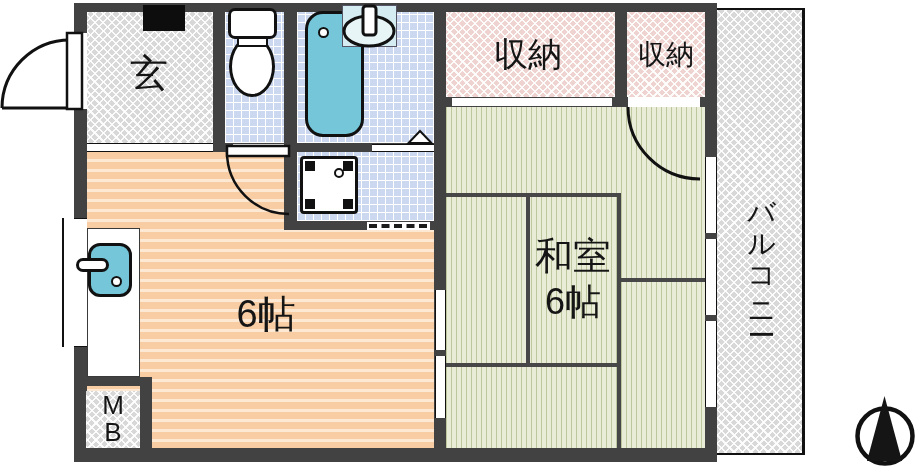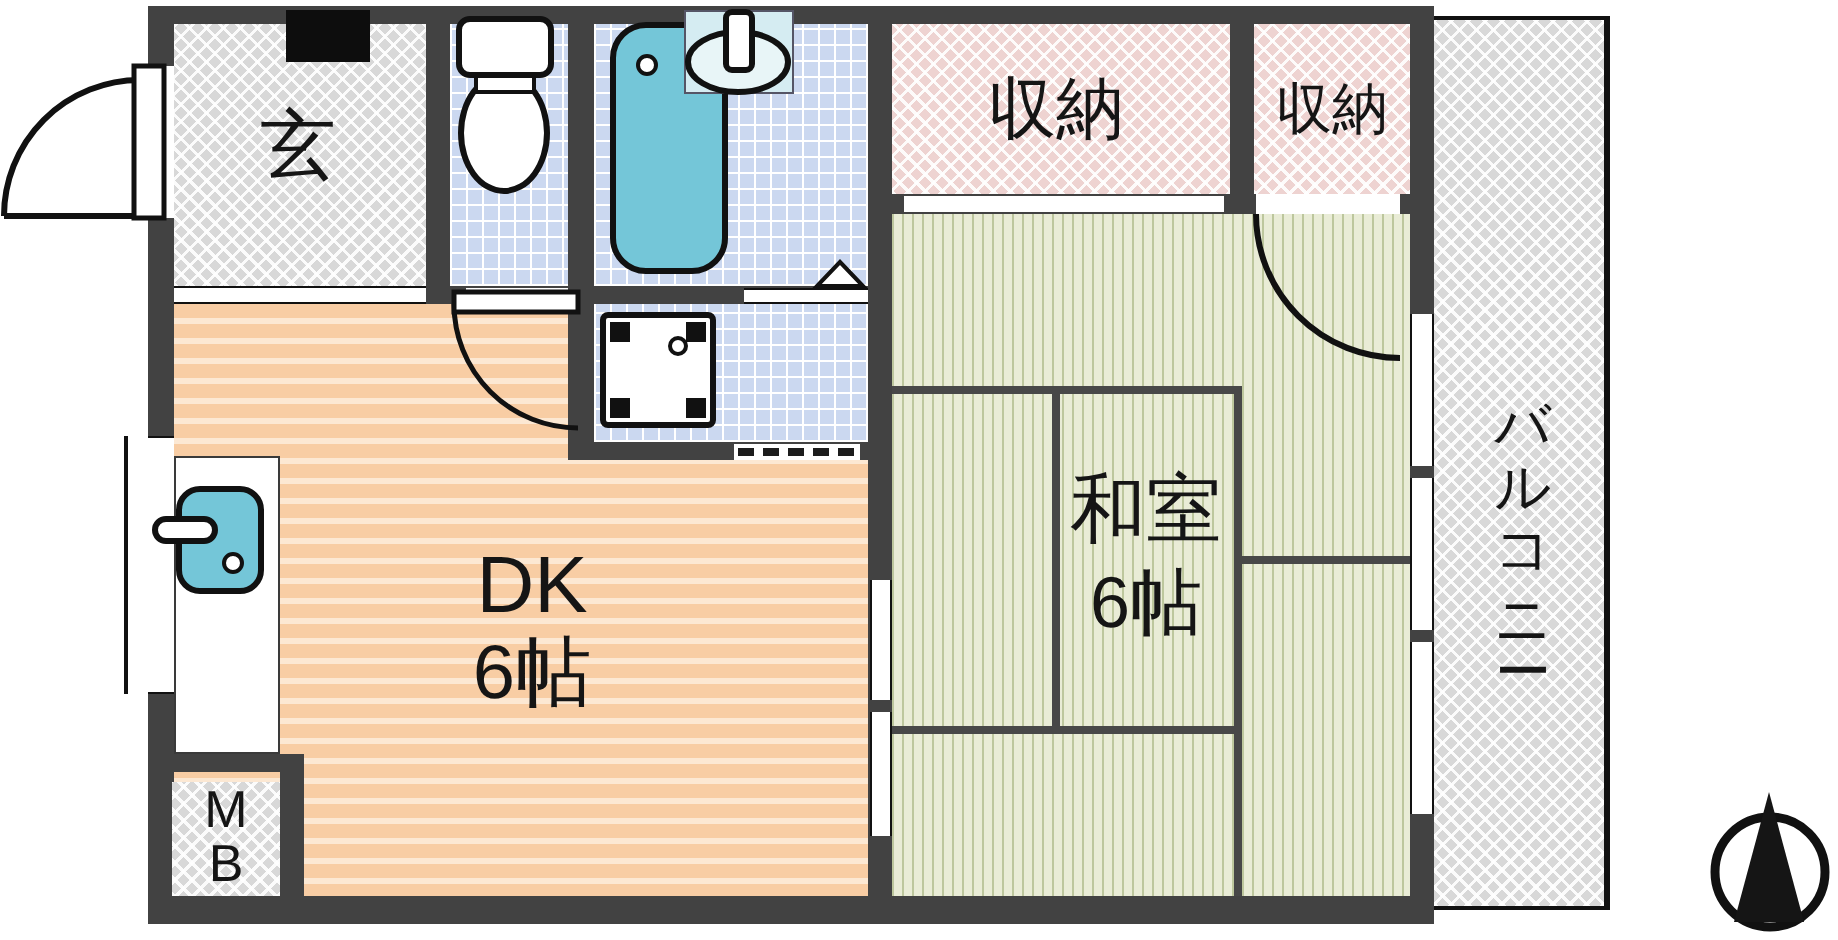--- a/index.html
+++ b/index.html
@@ -144,21 +144,20 @@
 
     <g>
       <circle cx="885" cy="436" r="27.5" fill="#fff" stroke="#111" stroke-width="4.5"></circle>
       <path d="M 884.5,396 L 902,461 L 867,461 Z" fill="#151515"></path>
     </g>
   </svg>
 
   <div class="label" style="left:149px;top:73px;transform:translate(-50%,-50%);font-size:38px;">玄</div>
 
   <div class="label" style="left:266px;top:315px;transform:translate(-50%,-50%);font-size:40px;line-height:1.15;">
-    <div style="position:static;">DK</div>
     <div style="position:static;font-size:38px;">6帖</div>
   </div>
 
   <div class="label" style="left:573px;top:278px;transform:translate(-50%,-50%);font-size:38px;line-height:1.2;">
     <div style="position:static;">和室</div>
     <div style="position:static;font-size:36px;">6帖</div>
   </div>
 
   <div class="label" style="left:528px;top:55px;transform:translate(-50%,-50%);font-size:34px;">収納</div>
 

